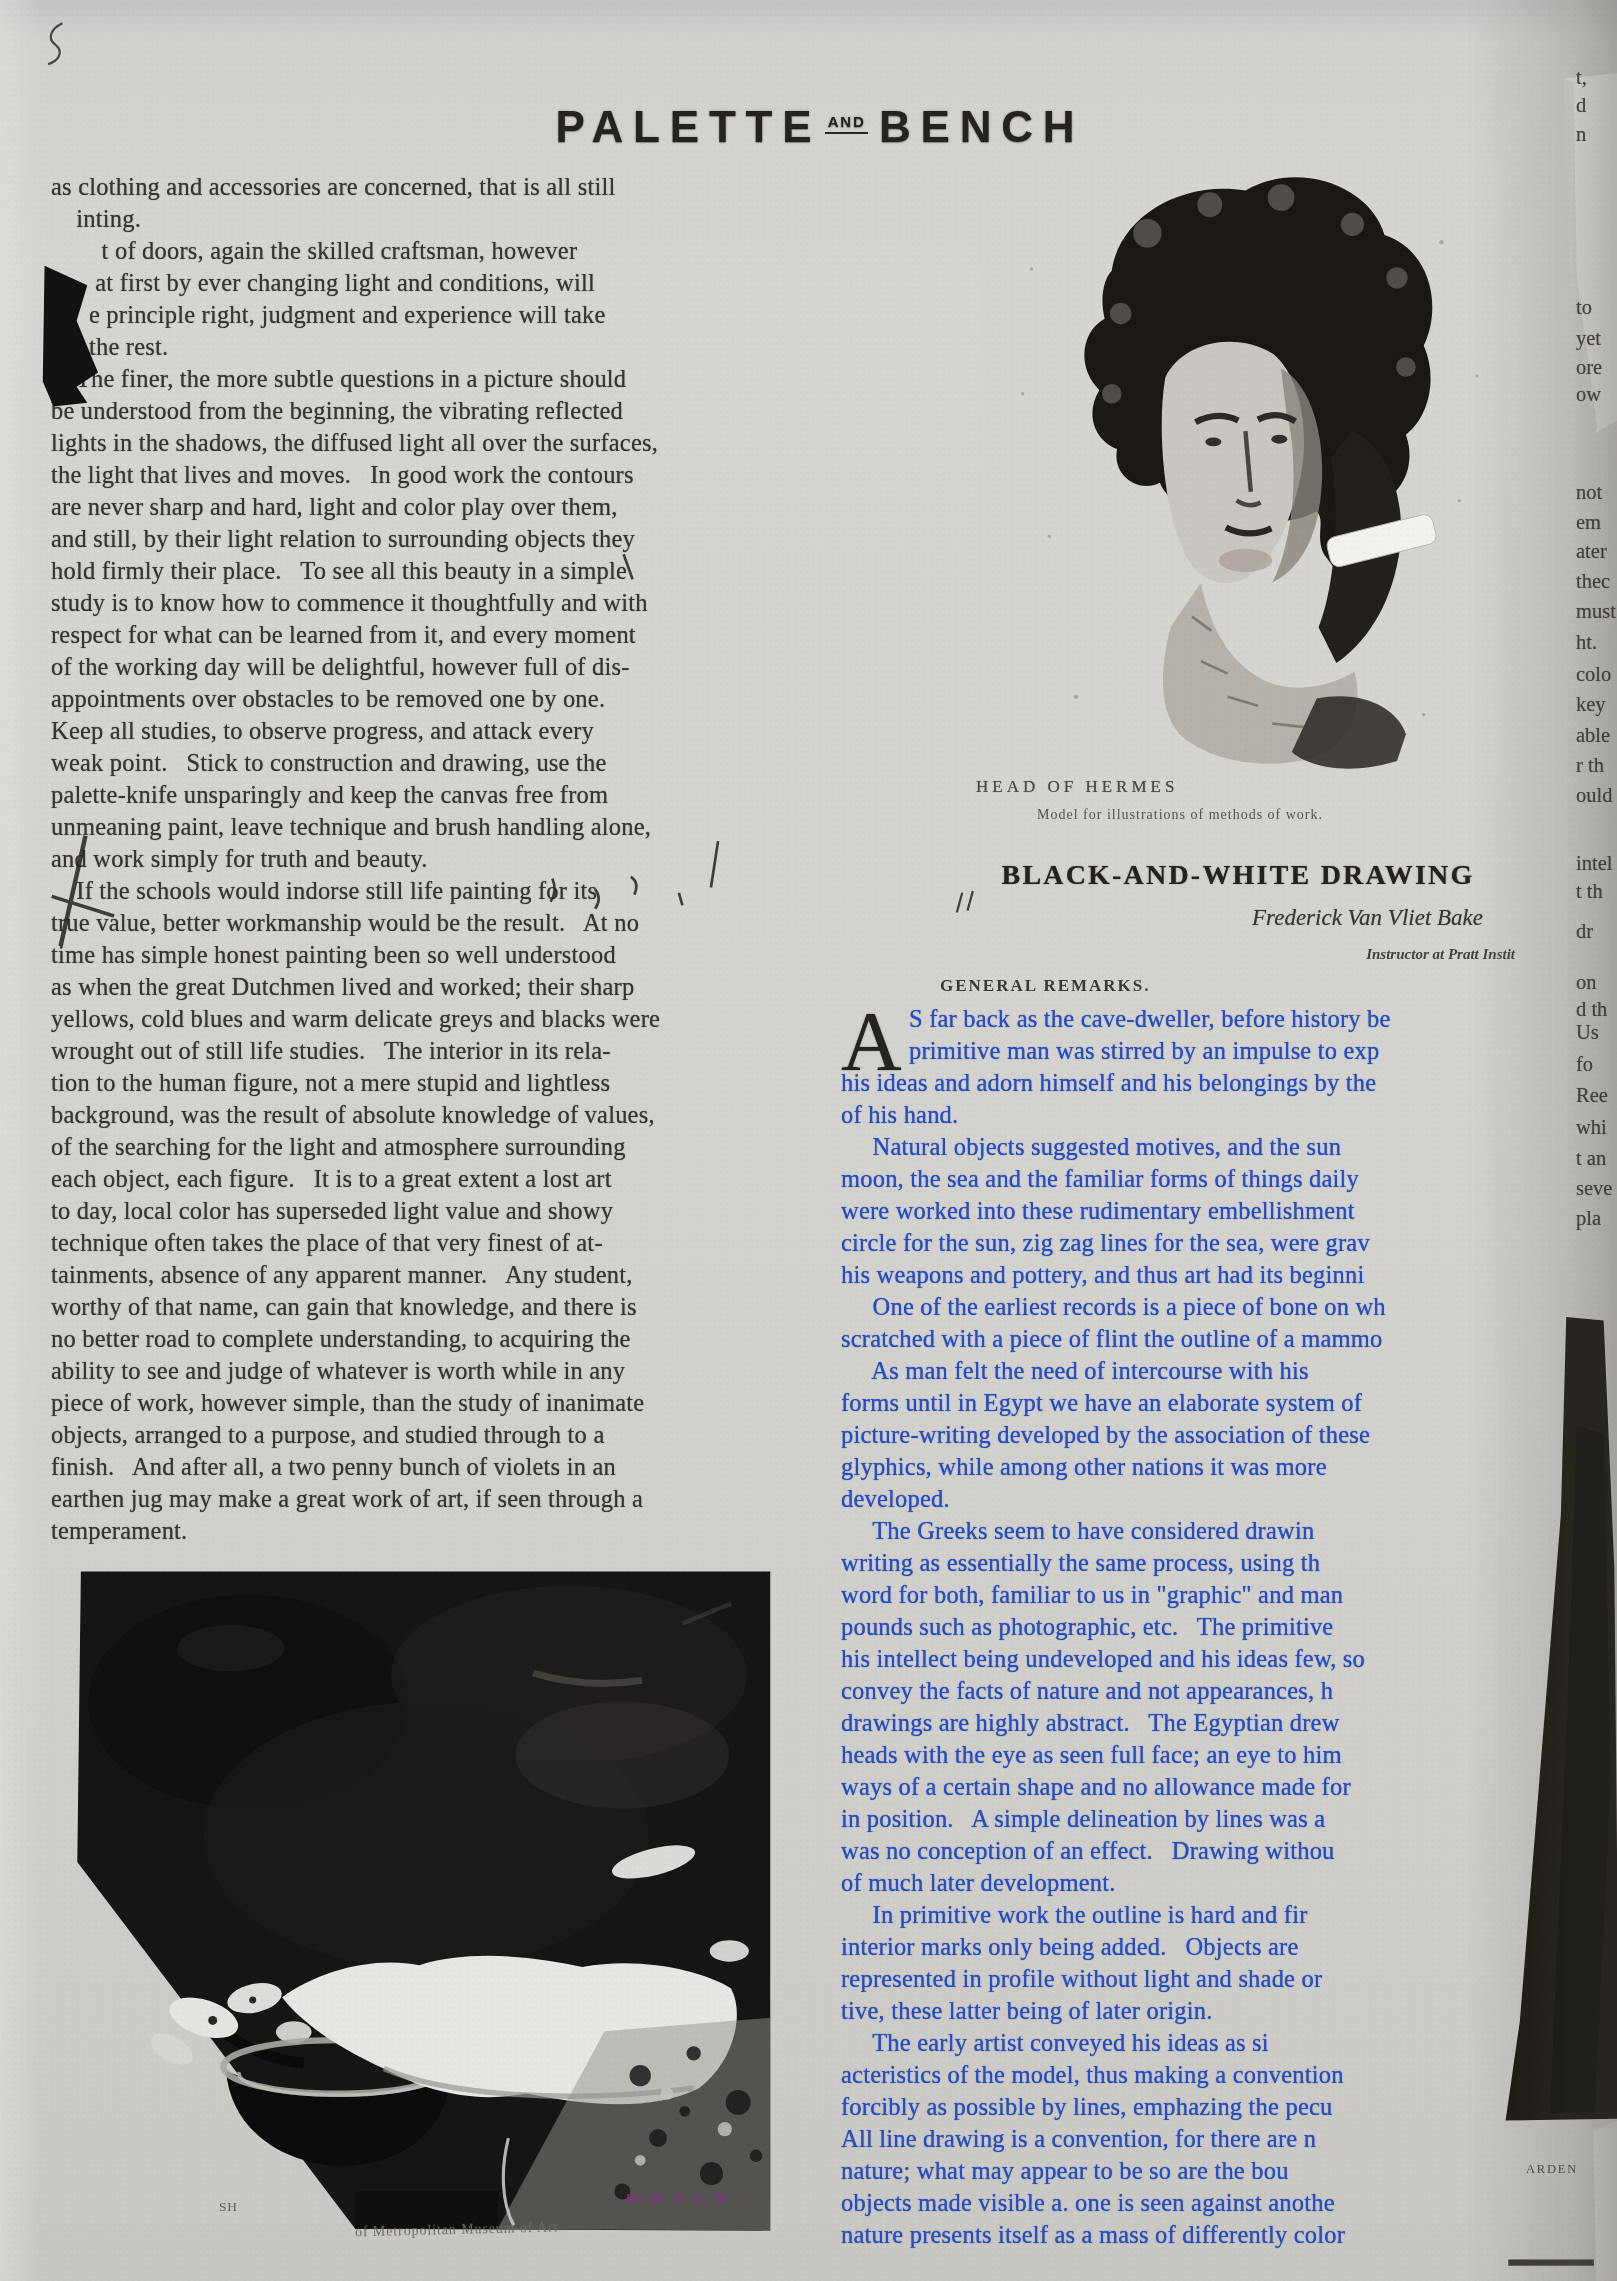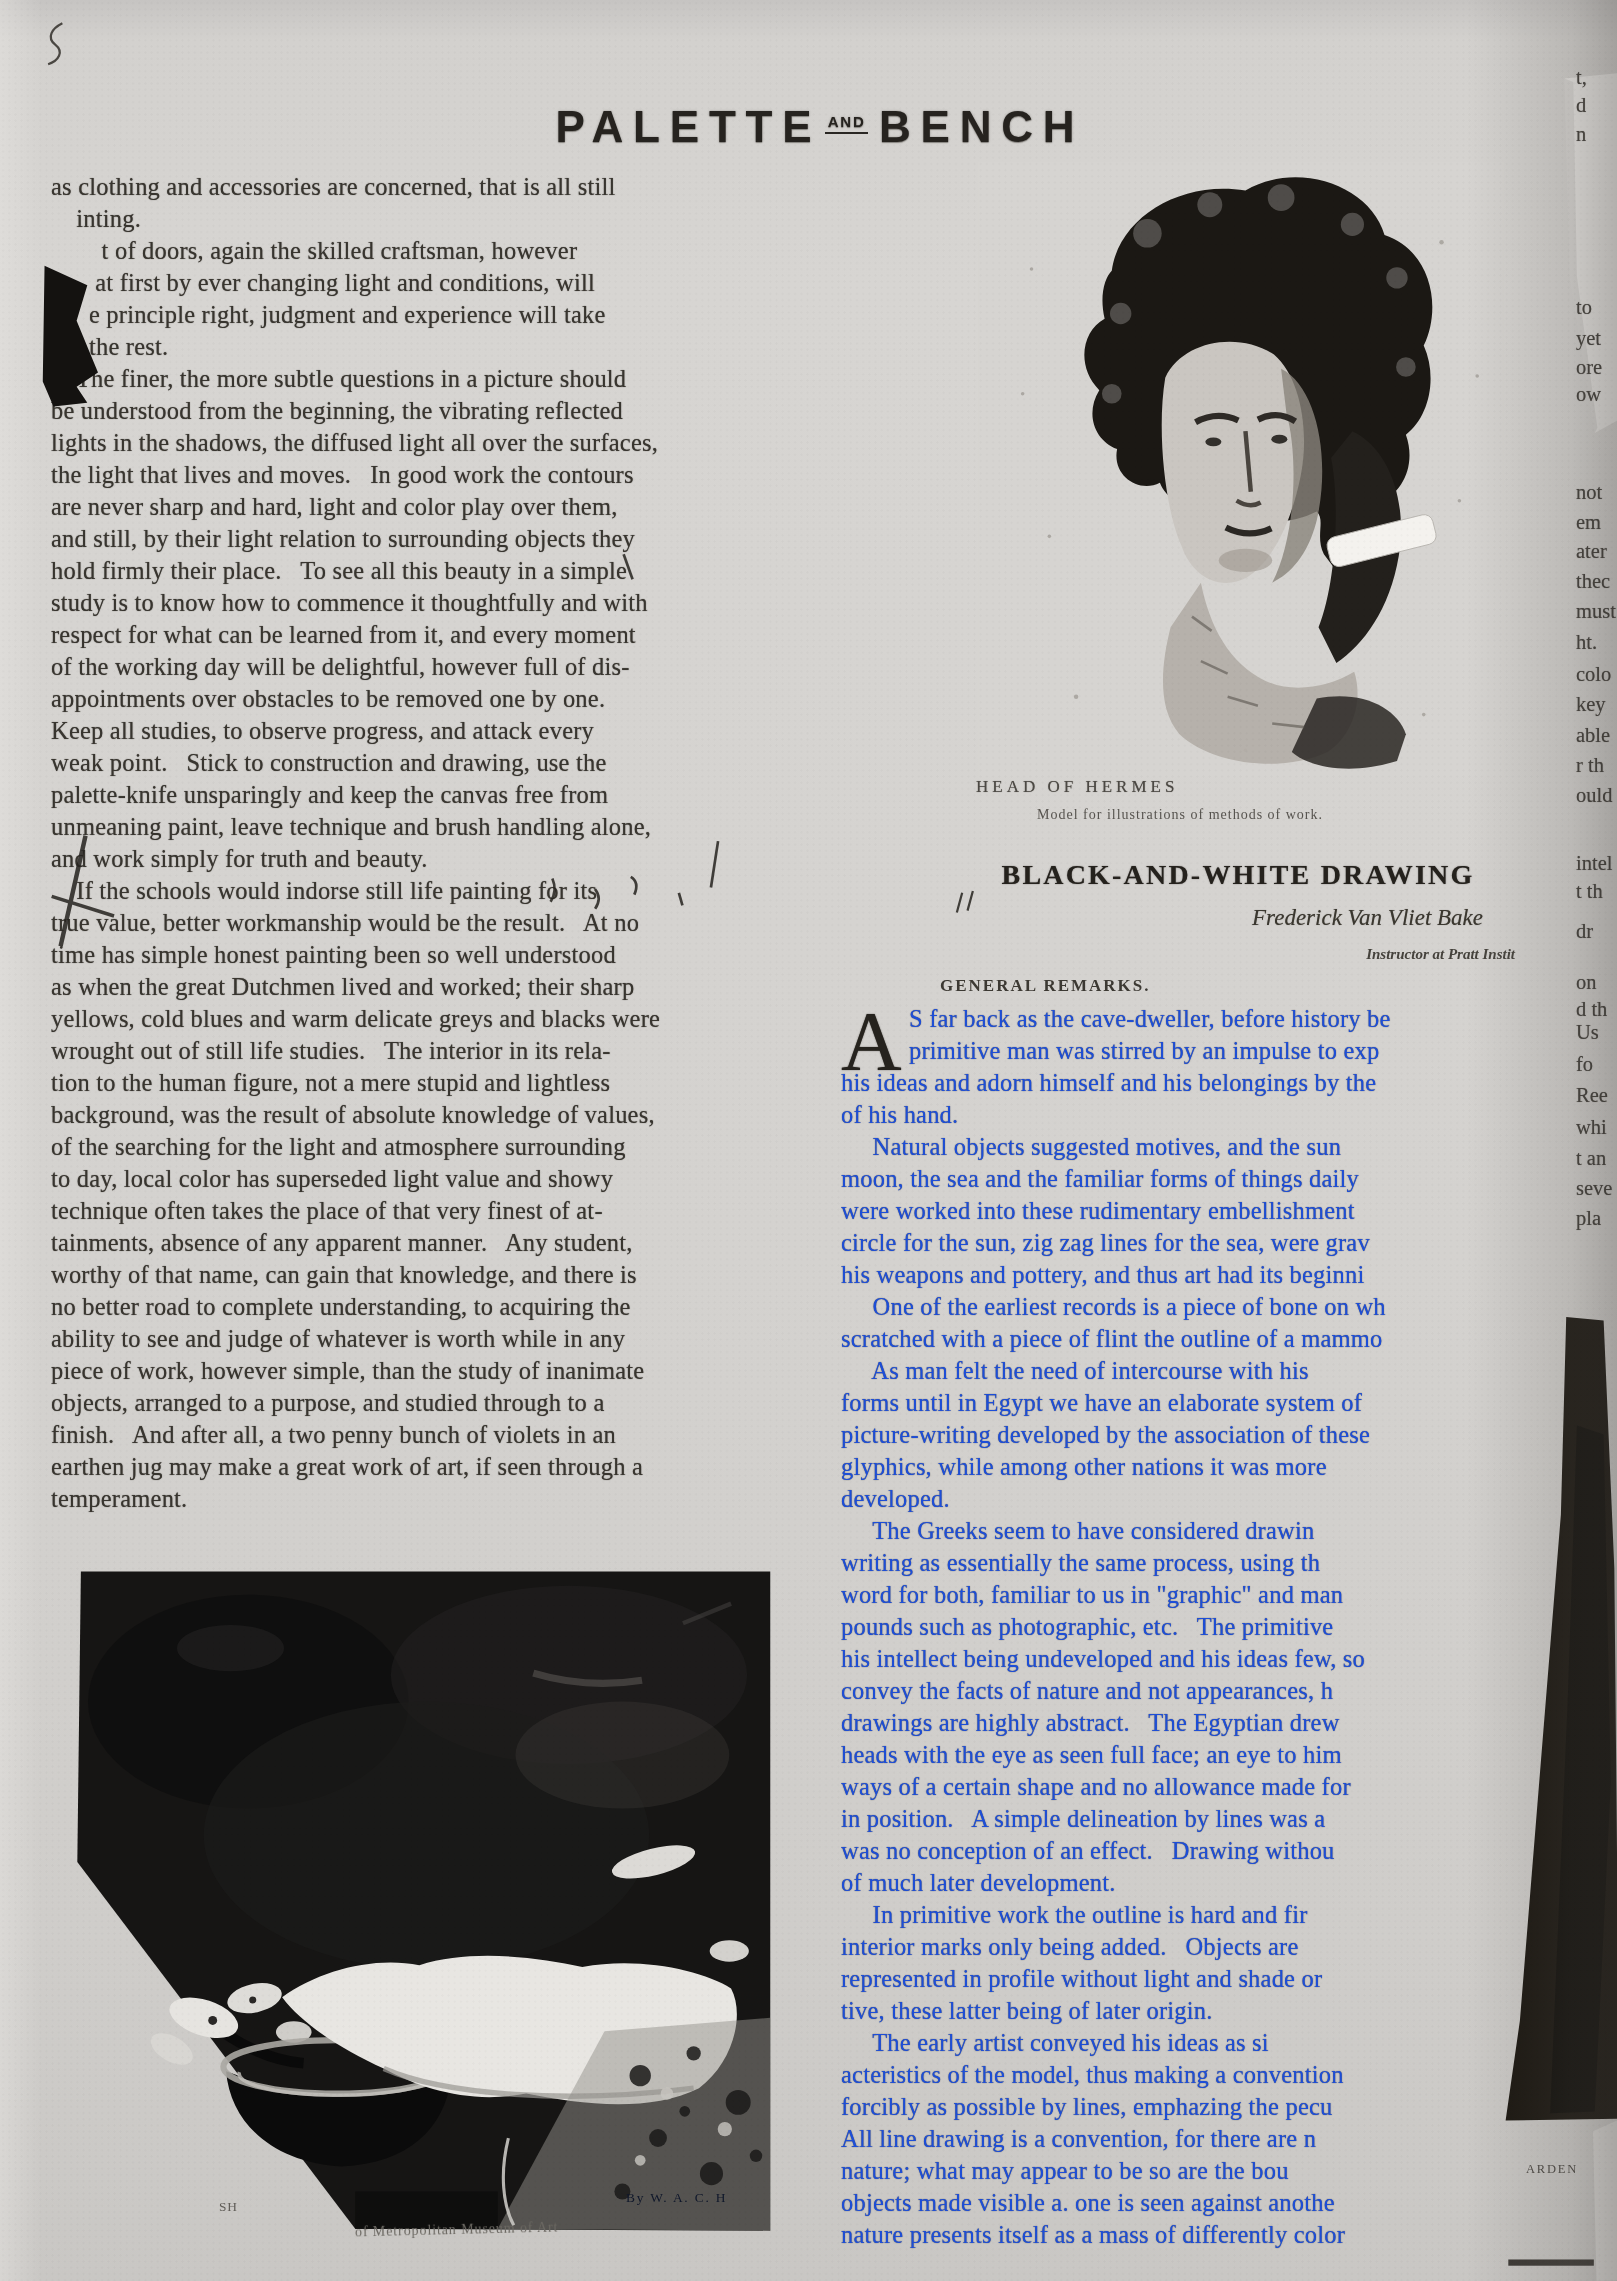--- a/index.html
+++ b/index.html
@@ -43,21 +43,21 @@
   .byrole{position:absolute;left:1105px;top:946px;width:410px;text-align:right;
     font-style:italic;font-weight:700;font-size:15px;color:#45423c;filter:blur(0.3px);}
   .genrem{position:absolute;left:940px;top:976px;width:588px;
     font-size:17px;font-weight:700;letter-spacing:2px;color:#3c3933;filter:blur(0.3px);}
   
   .mfrag{position:absolute;left:1576px;font-size:20.5px;color:#3e3b36;white-space:nowrap;
     text-shadow:0 0 0.9px rgba(55,50,45,.6);filter:blur(0.4px);}
   .arden{position:absolute;left:1526px;top:2162px;font-size:12.5px;letter-spacing:1.8px;color:#4a4742;filter:blur(0.3px);}
   
   .pcap-num{position:absolute;left:219px;top:2199px;font-size:13.4px;letter-spacing:0.9px;color:#605d58;filter:blur(0.4px);}
-  .pcap-by{position:absolute;left:626px;top:2190px;font-size:13.4px;letter-spacing:1.8px;color:#0f172a;filter:blur(0.4px);}
+  .pcap-by{position:absolute;left:626px;top:2190px;font-size:13.4px;letter-spacing:1.8px;color:#a21caf;filter:blur(0.4px);}
   .pcap-2{position:absolute;left:355px;top:2222px;font-size:14px;letter-spacing:0.9px;color:#6b6862;
     transform:rotate(-1.4deg);filter:blur(0.5px);}
   
   .lay{position:absolute;pointer-events:none;}
 </style>
 </head>
 <body>
 
 <div class="paper"></div>
 <div class="paper-left"></div>
@@ -102,20 +102,21 @@
     <div class="textline">and work simply for truth and beauty.</div>
     <div class="textline">    If the schools would indorse still life painting for its</div>
     <div class="textline">true value, better workmanship would be the result.   At no</div>
     <div class="textline">time has simple honest painting been so well understood</div>
     <div class="textline">as when the great Dutchmen lived and worked; their sharp</div>
     <div class="textline">yellows, cold blues and warm delicate greys and blacks were</div>
     <div class="textline">wrought out of still life studies.   The interior in its rela-</div>
     <div class="textline">tion to the human figure, not a mere stupid and lightless</div>
     <div class="textline">background, was the result of absolute knowledge of values,</div>
     <div class="textline">of the searching for the light and atmosphere surrounding</div>
+    <div class="textline">each object, each figure.   It is to a great extent a lost art</div>
     <div class="textline">to day, local color has superseded light value and showy</div>
     <div class="textline">technique often takes the place of that very finest of at-</div>
     <div class="textline">tainments, absence of any apparent manner.   Any student,</div>
     <div class="textline">worthy of that name, can gain that knowledge, and there is</div>
     <div class="textline">no better road to complete understanding, to acquiring the</div>
     <div class="textline">ability to see and judge of whatever is worth while in any</div>
     <div class="textline">piece of work, however simple, than the study of inanimate</div>
     <div class="textline">objects, arranged to a purpose, and studied through to a</div>
     <div class="textline">finish.   And after all, a two penny bunch of violets in an</div>
     <div class="textline">earthen jug may make a great work of art, if seen through a</div>

